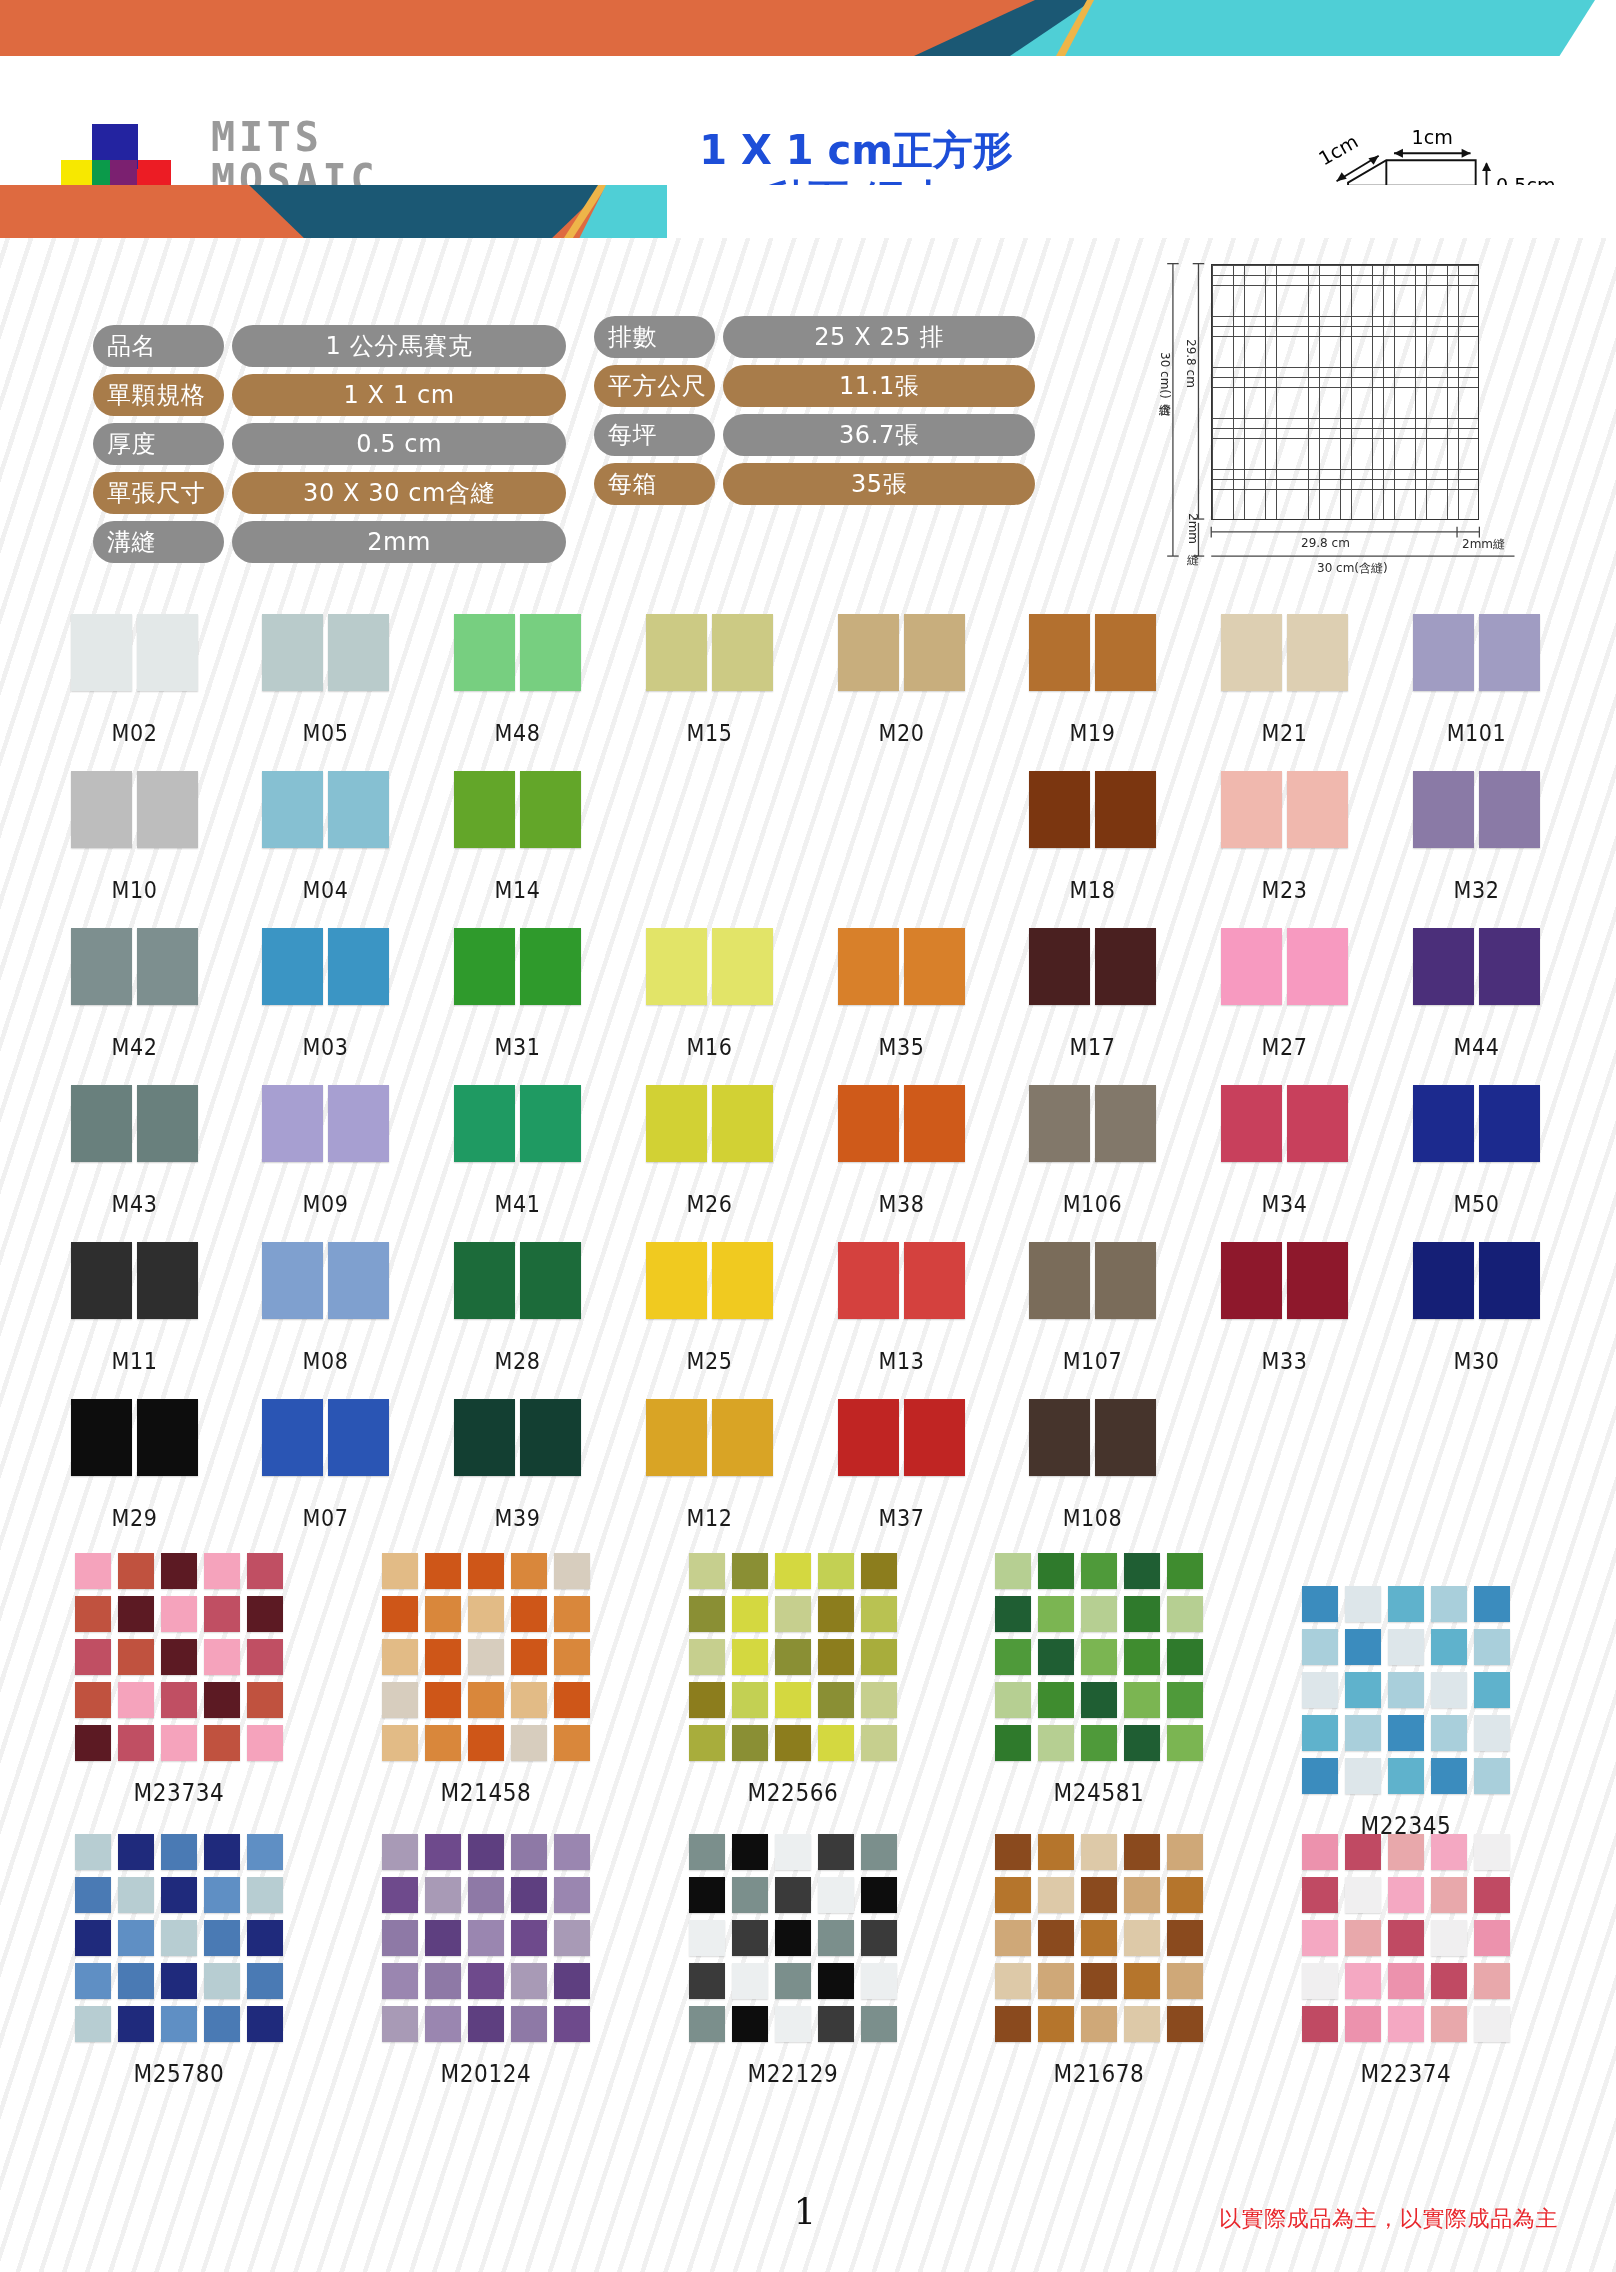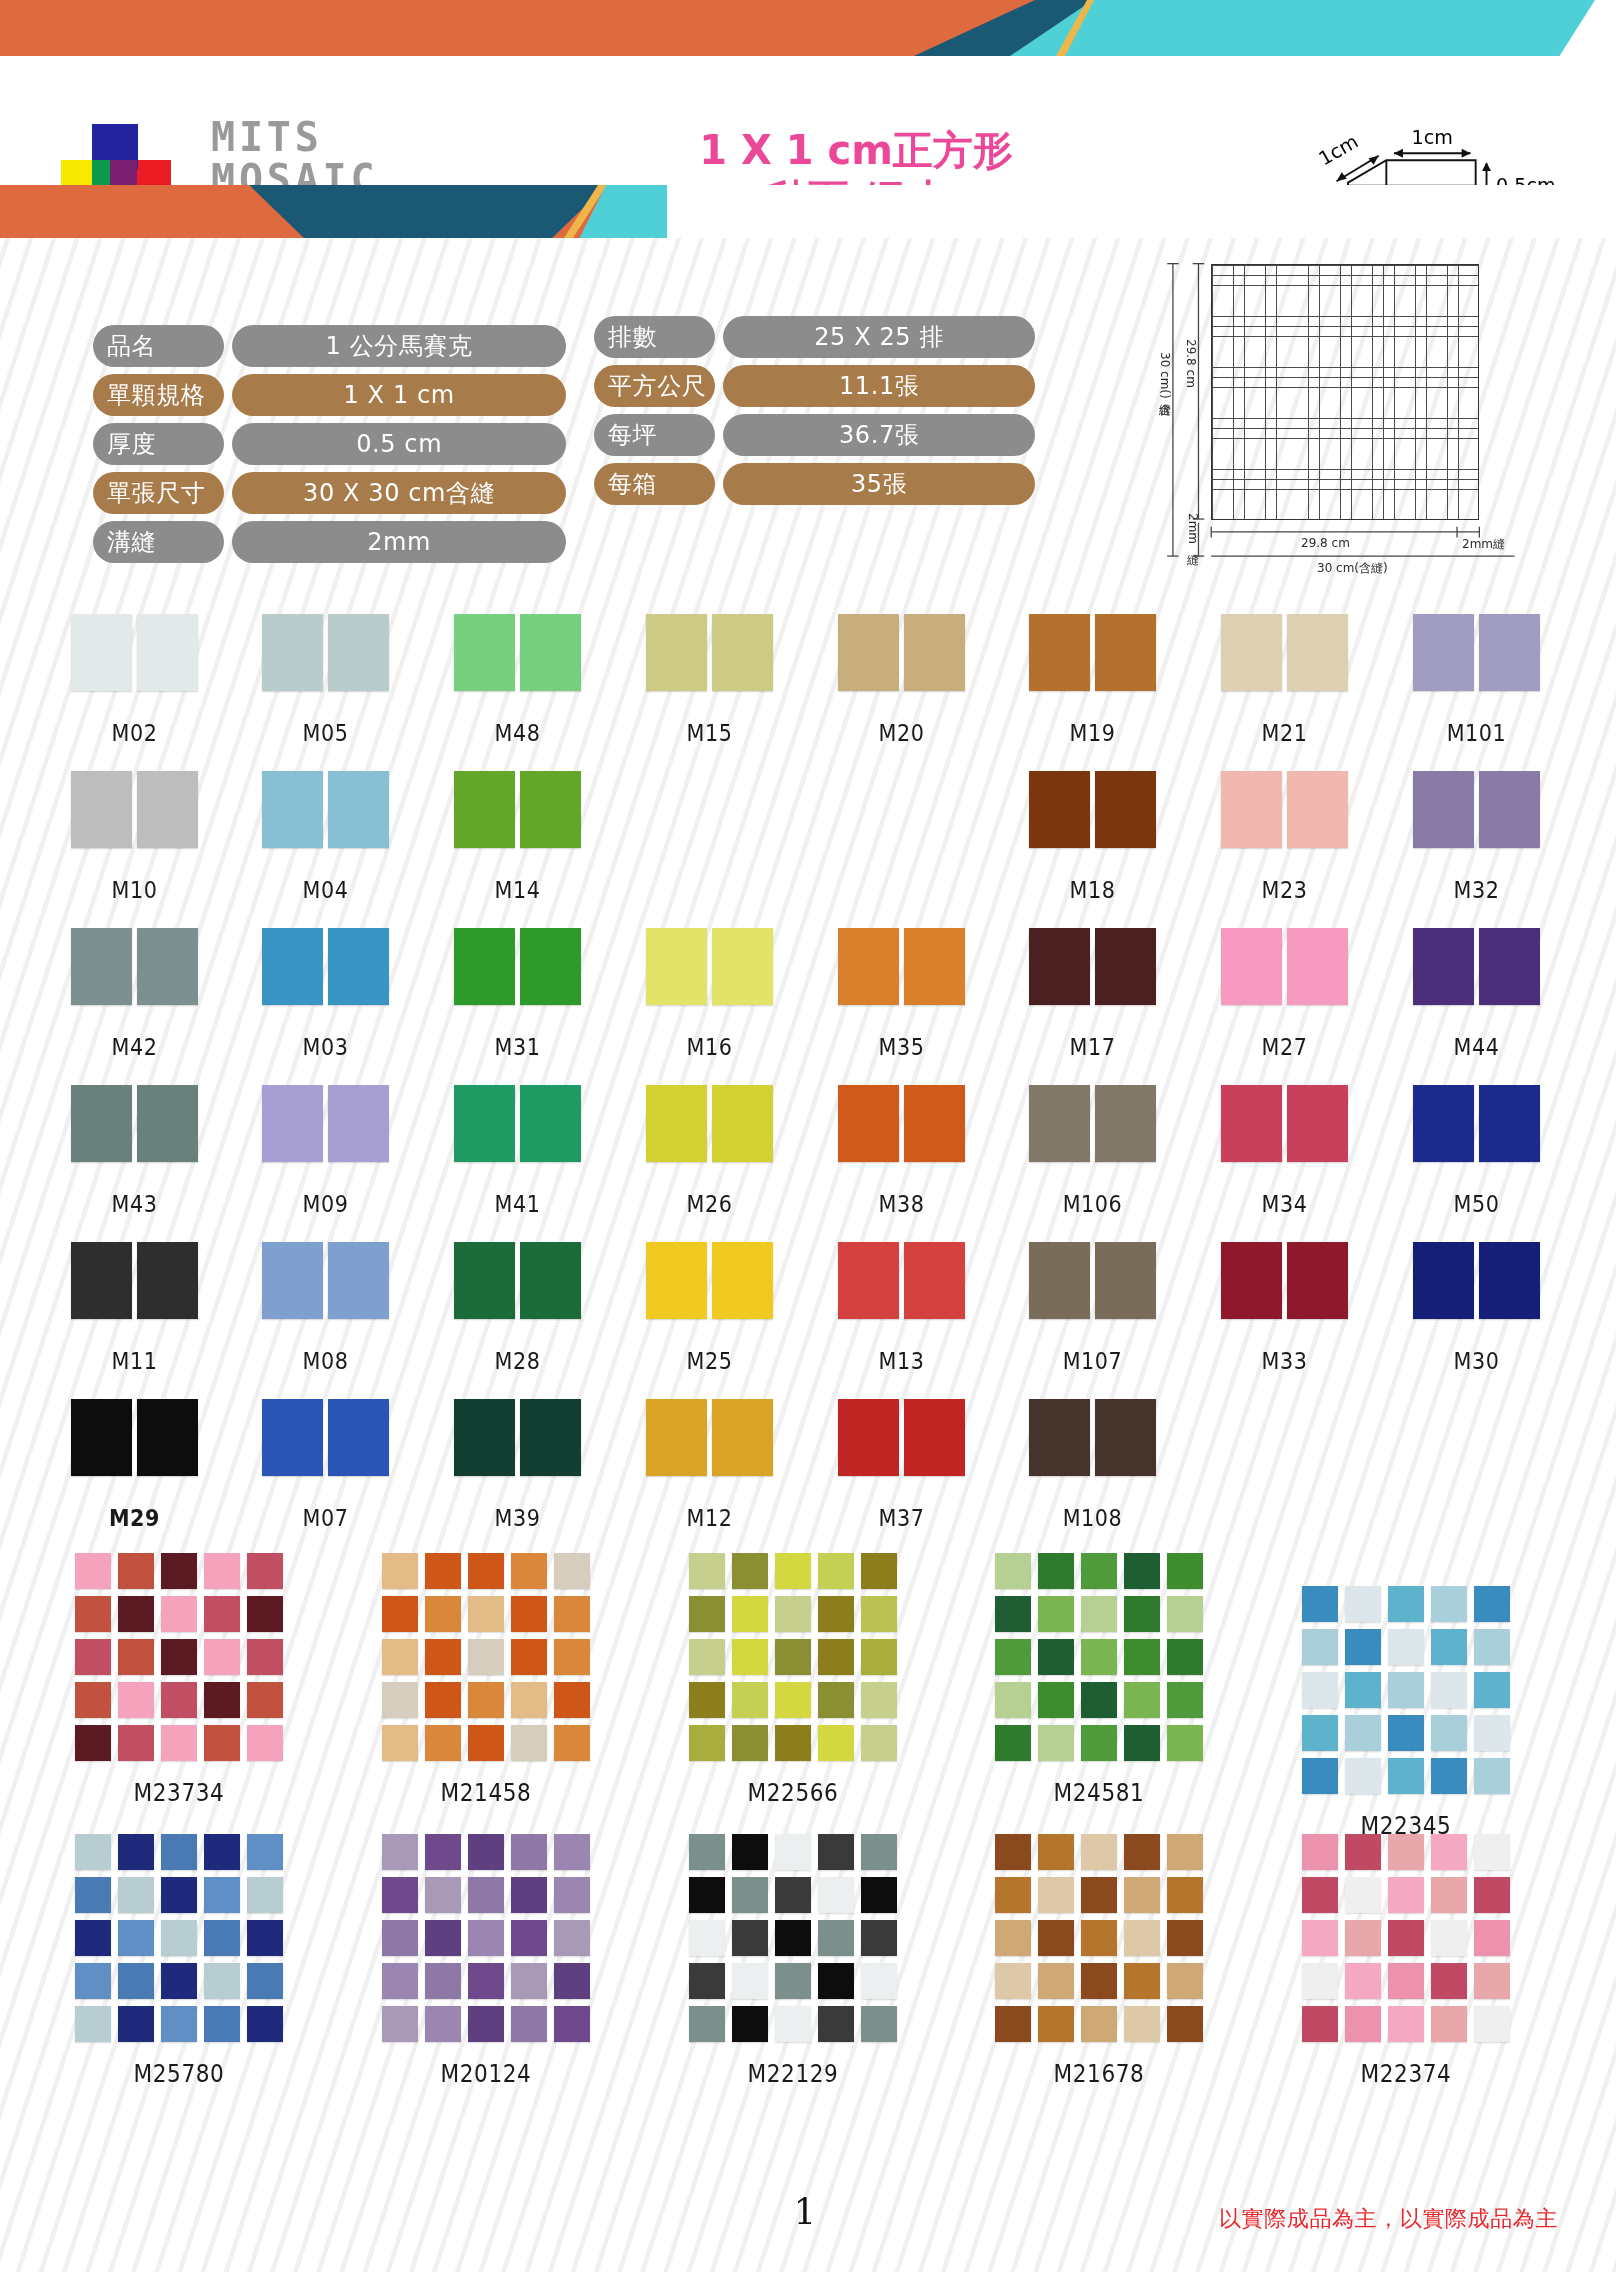--- a/index.html
+++ b/index.html
@@ -94,21 +94,21 @@
 
   .brand {
     position: absolute; left: 211px; top: 60px;
     font-size: 40px; font-weight: bold; letter-spacing: 3.8px;
     color: #9a9a9a; line-height: 1.05;
     font-family: "DejaVu Sans Mono", monospace;
   }
 
   .title-main {
     position: absolute; left: 575px; top: 70px; width: 562px;
-    text-align: center; color: #ec4899;
+    text-align: center; color: #1d4ed8;
     font-size: 40px; font-weight: bold; line-height: 1.22;
     font-family: "DejaVu Sans", sans-serif;
   }
 
   .tilebox { position: absolute; left: 1297px; top: 69px; width: 268px; height: 96px; }
 
   
   .spec-left  { position: absolute; left: 93px; top: 316px; width: 473px; margin-top: 9px; }
   .spec-right { position: absolute; left: 594px; top: 316px; width: 441px; }
   .spec-row { display: flex; margin-bottom: 7px; height: 42px; }
@@ -580,21 +580,21 @@
       </div>
       <div class="scell" style="left: 1403px;">
         <div class="pair">
           <div class="tile" style="background: rgb(21, 31, 118);"></div>
           <div class="tile" style="background: rgb(21, 31, 118);"></div>
         </div>
         <div class="scode">M30</div>
       </div>
     </div>
     <div class="swrow">
-      <div class="scell" style="left: 61px; font-weight: bold;">
+      <div class="scell" style="left: 61px;">
         <div class="pair">
           <div class="tile" style="background: rgb(13, 13, 13);"></div>
           <div class="tile" style="background: rgb(13, 13, 13);"></div>
         </div>
         <div class="scode">M29</div>
       </div>
       <div class="scell" style="left: 252px;">
         <div class="pair">
           <div class="tile" style="background: rgb(42, 85, 180);"></div>
           <div class="tile" style="background: rgb(42, 85, 180);"></div>

